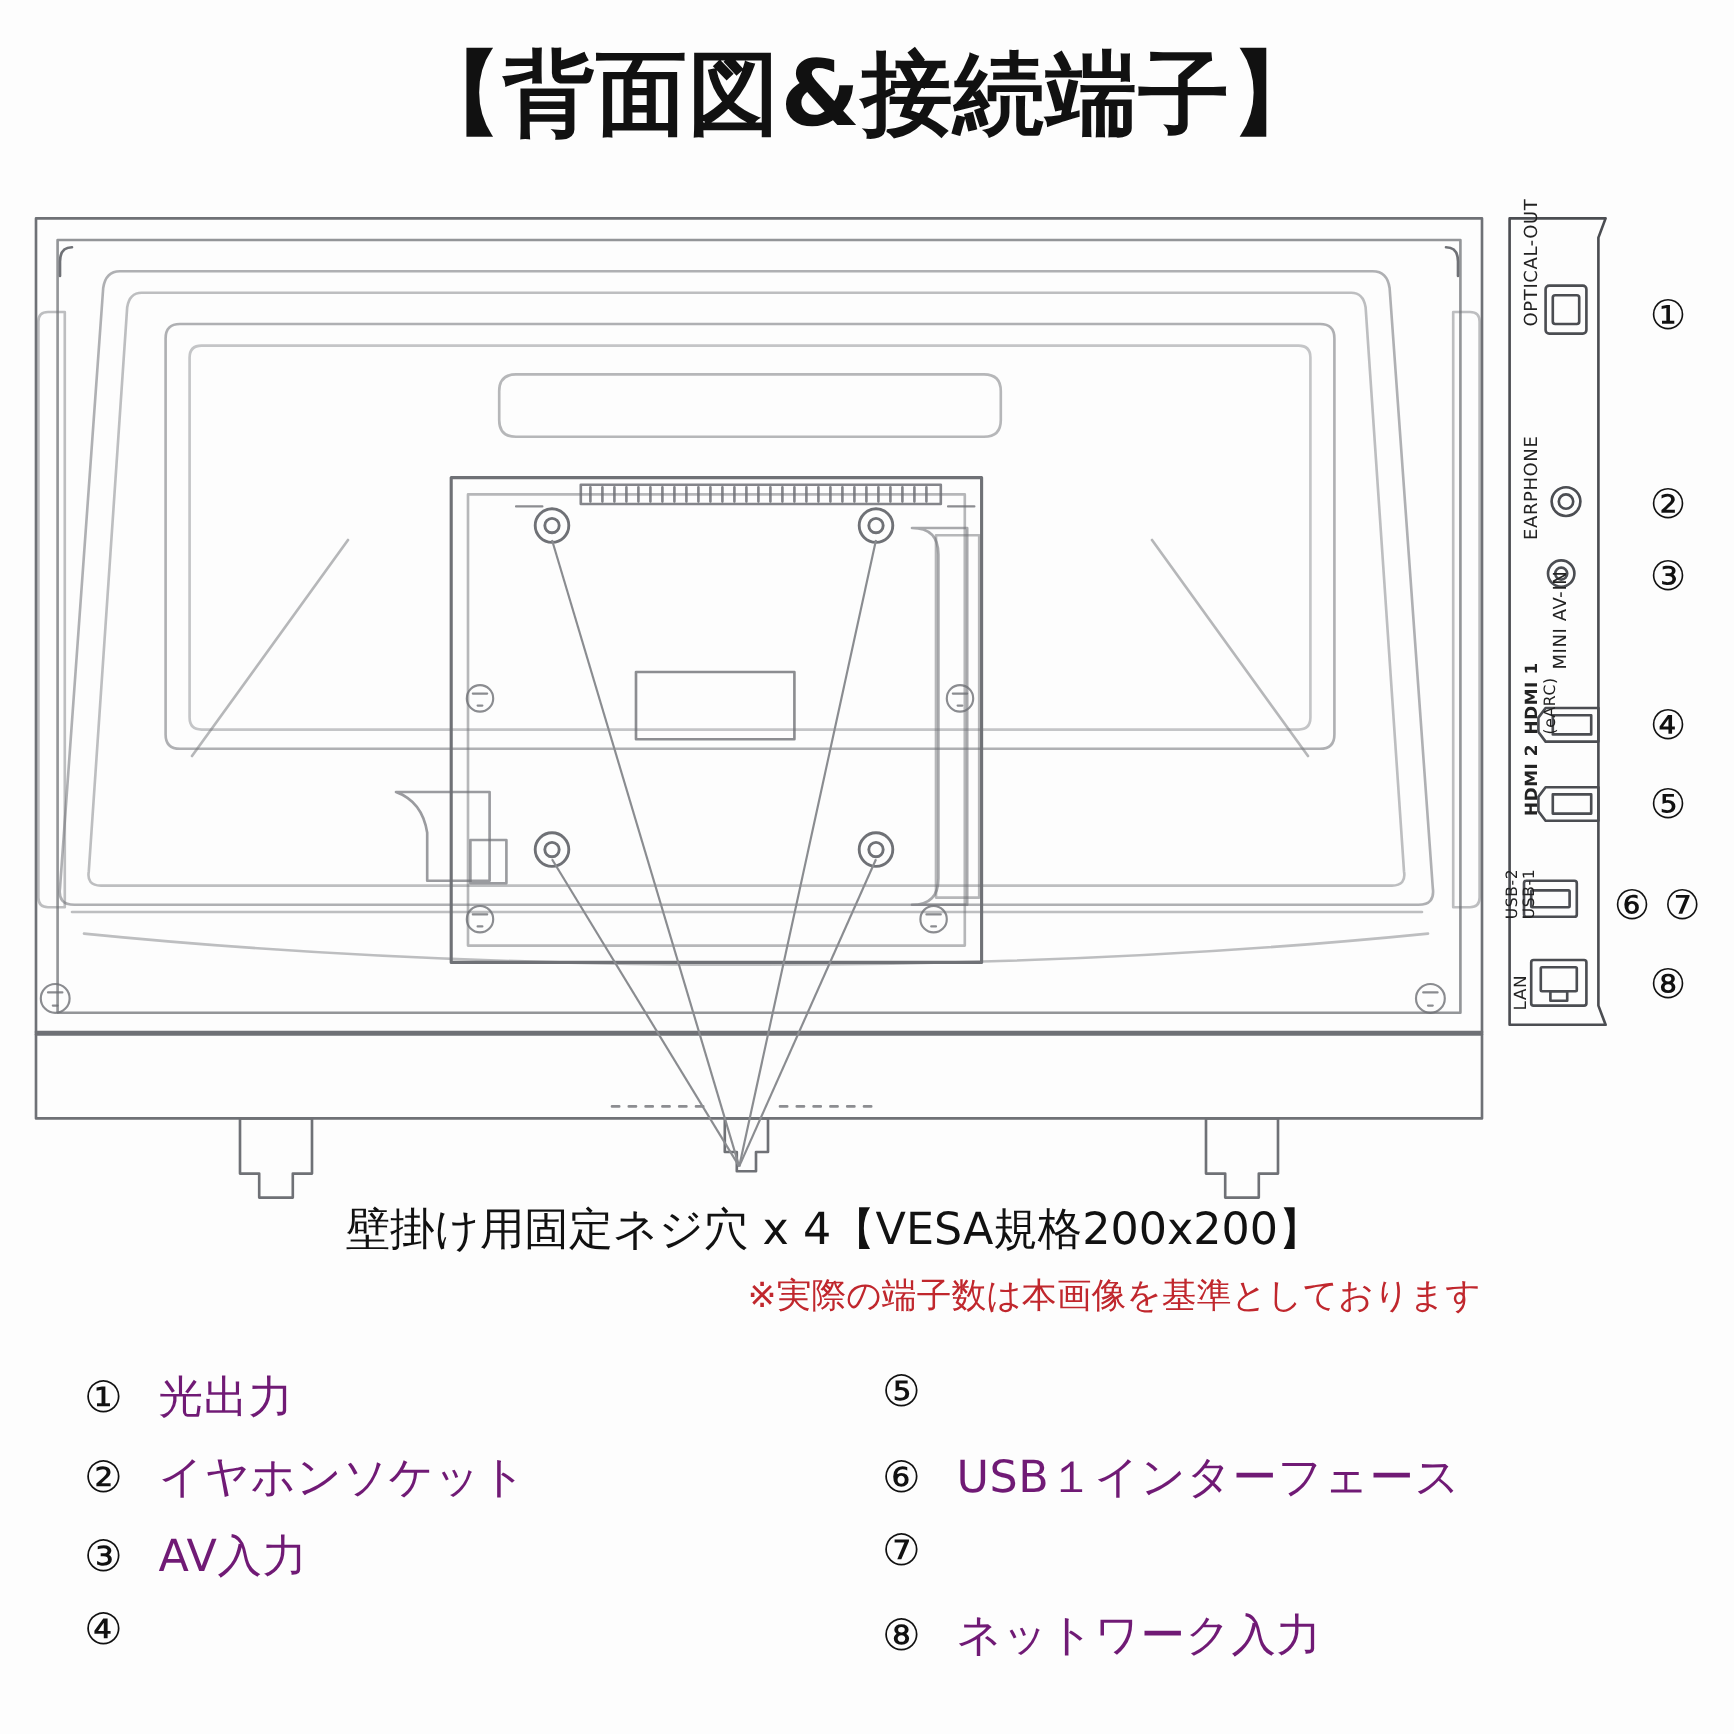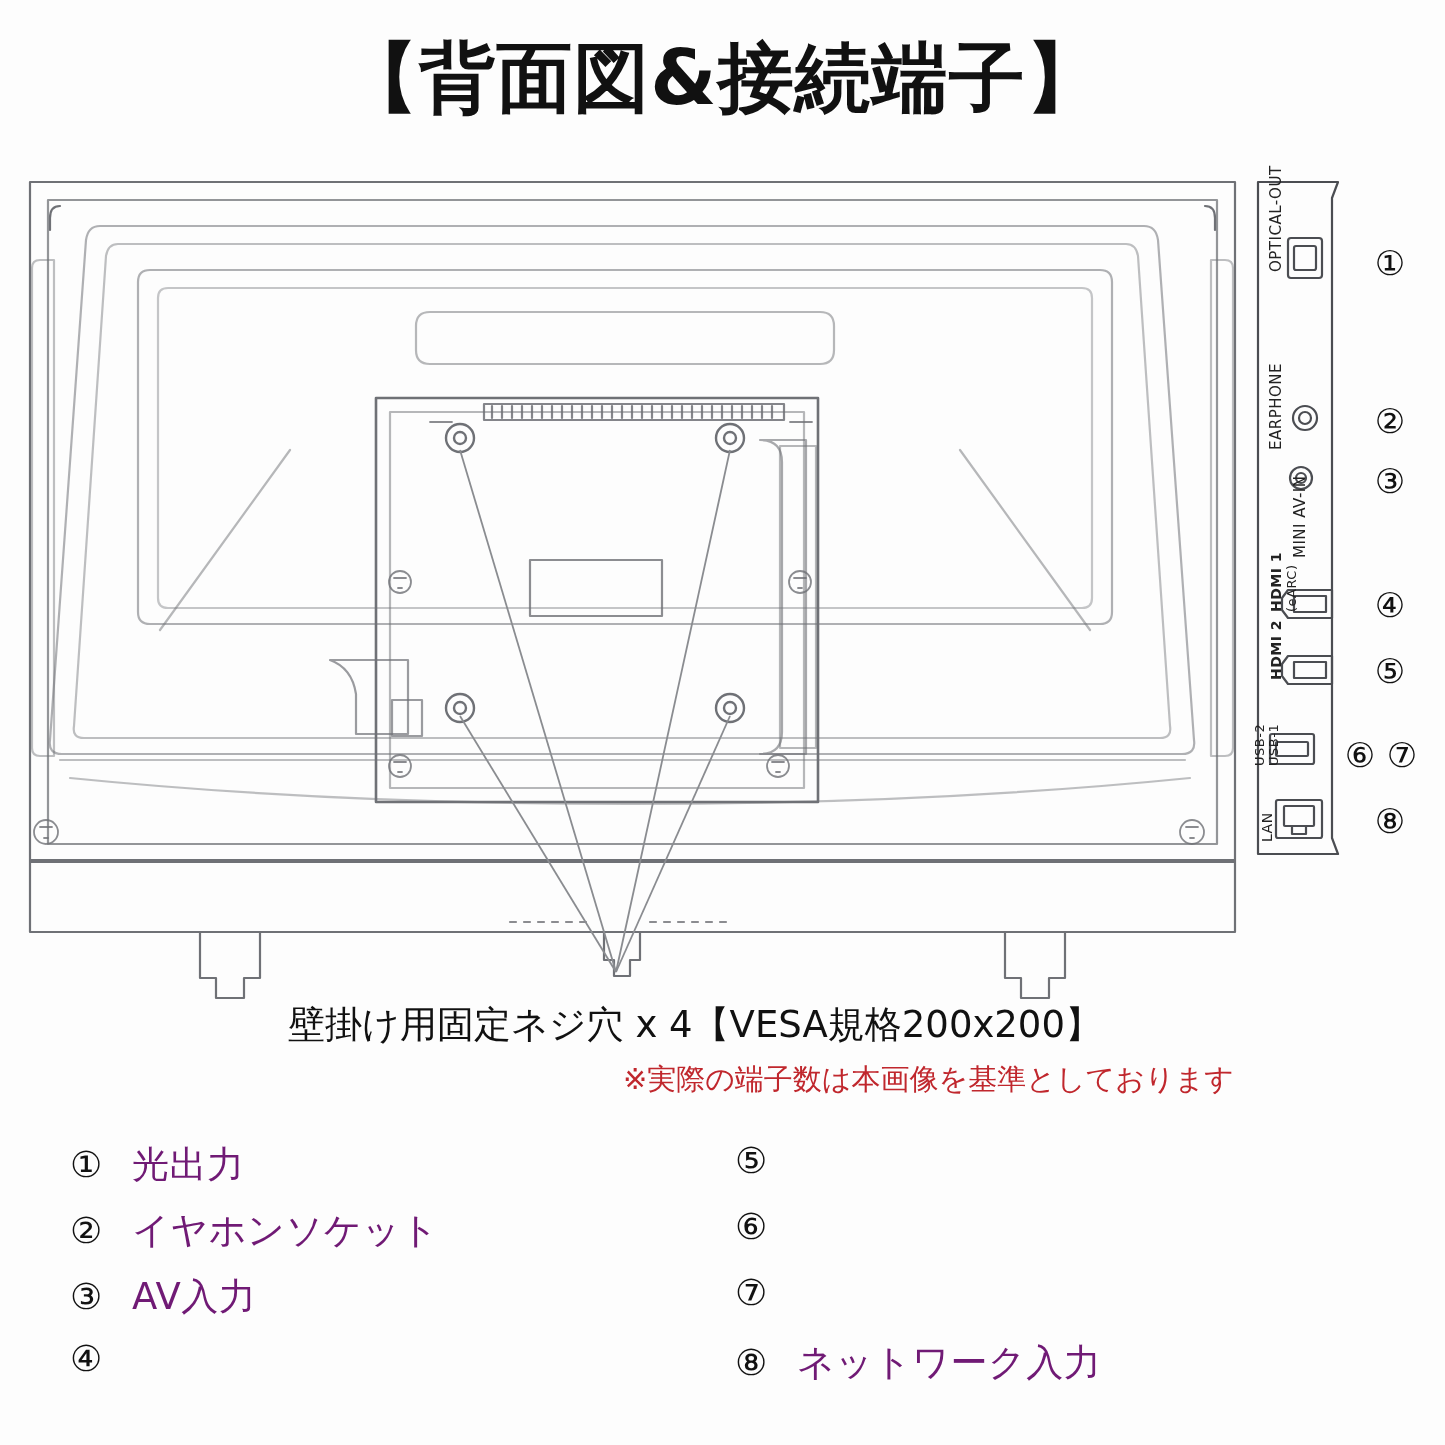--- a/index.html
+++ b/index.html
@@ -295,20 +295,21 @@
       <div class="legend-item">
         <span class="legend-num">④</span>
       </div>
     </div>
     <div class="legend-col">
       <div class="legend-item">
         <span class="legend-num">⑤</span>
       </div>
       <div class="legend-item">
         <span class="legend-num">⑥</span>
+        <span class="legend-label">USB１インターフェース</span>
       </div>
       <div class="legend-item">
         <span class="legend-num">⑦</span>
       </div>
       <div class="legend-item">
         <span class="legend-num">⑧</span>
         <span class="legend-label">ネットワーク入力</span>
       </div>
     </div>
   </div>

